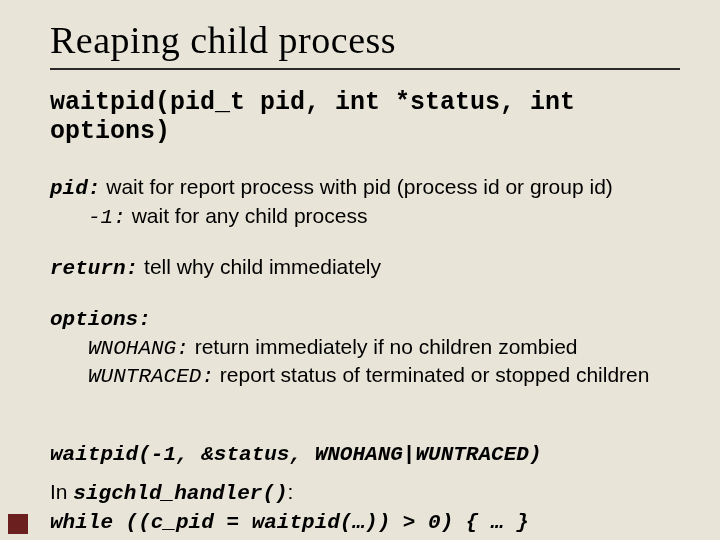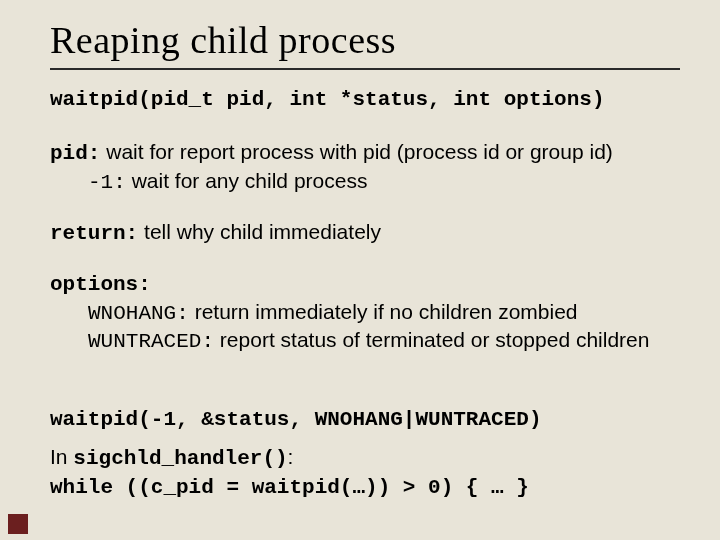--- a/index.html
+++ b/index.html
@@ -26,30 +26,31 @@
     letter-spacing: 0.5px;
   }
   .title-rule {
     border: none;
     border-top: 2px solid #2a2a2a;
     margin: 0 0 18px 0;
   }
   .signature {
     font-family: "Courier New", Courier, monospace;
     font-weight: bold;
-    font-size: 21px;
+    font-size: 25px;
     margin-bottom: 28px;
   }
   .block {
     font-size: 21px;
     line-height: 1.28;
     margin-bottom: 22px;
   }
   .mono {
     font-family: "Courier New", Courier, monospace;
+    font-style: italic;
   }
   .bold { font-weight: bold; }
   .indent {
     margin-left: 38px;
   }
   .tight { margin-bottom: 10px; }
   .footer-accent {
     position: absolute;
     left: 8px;
     bottom: 6px;

